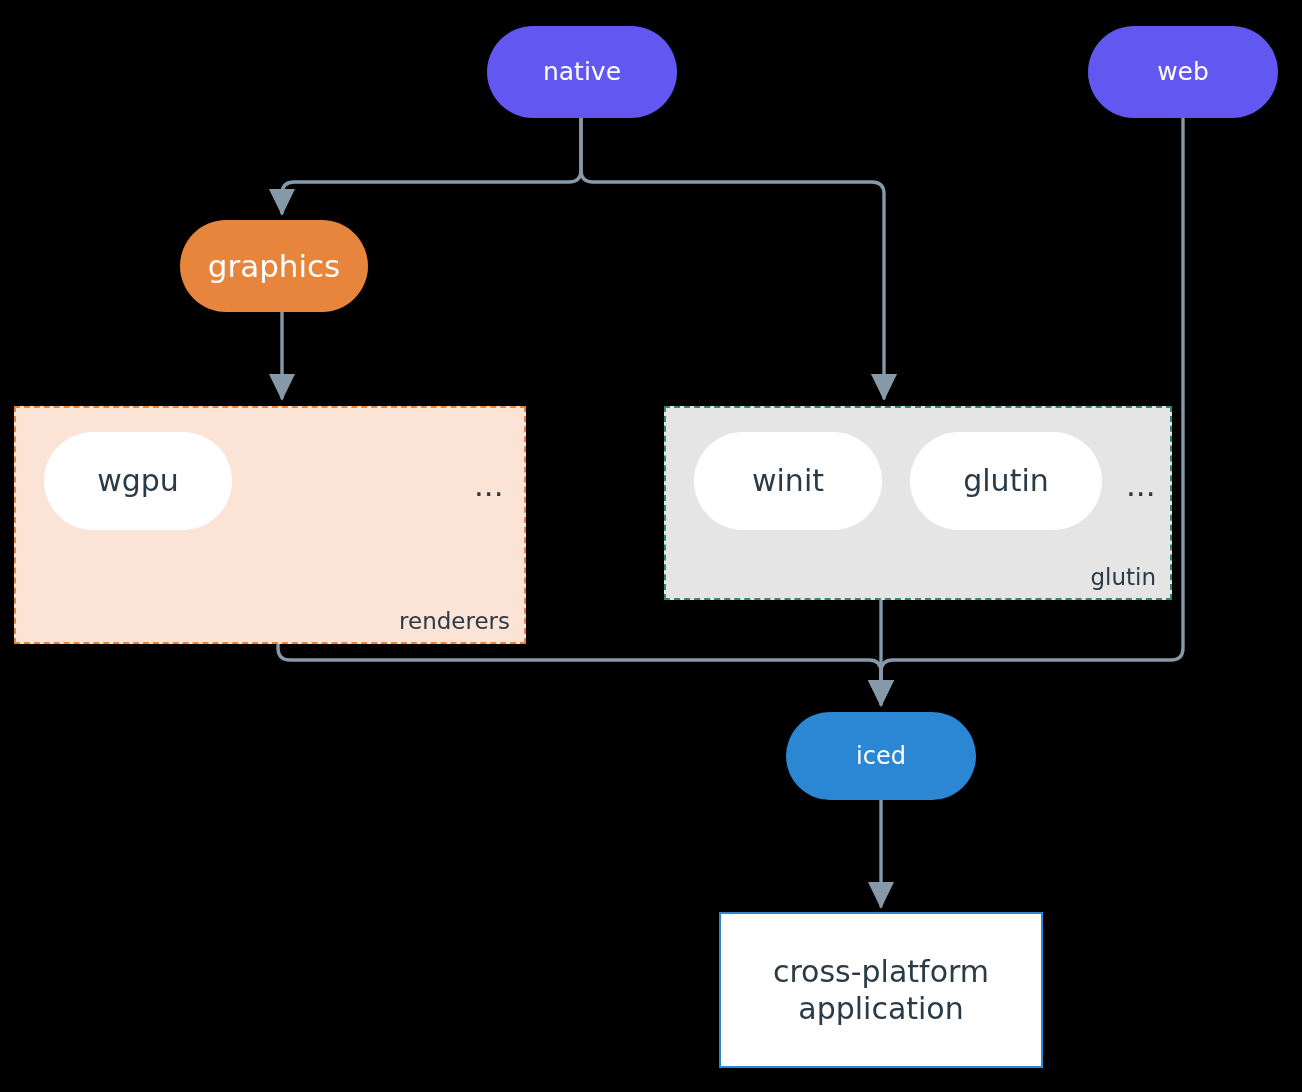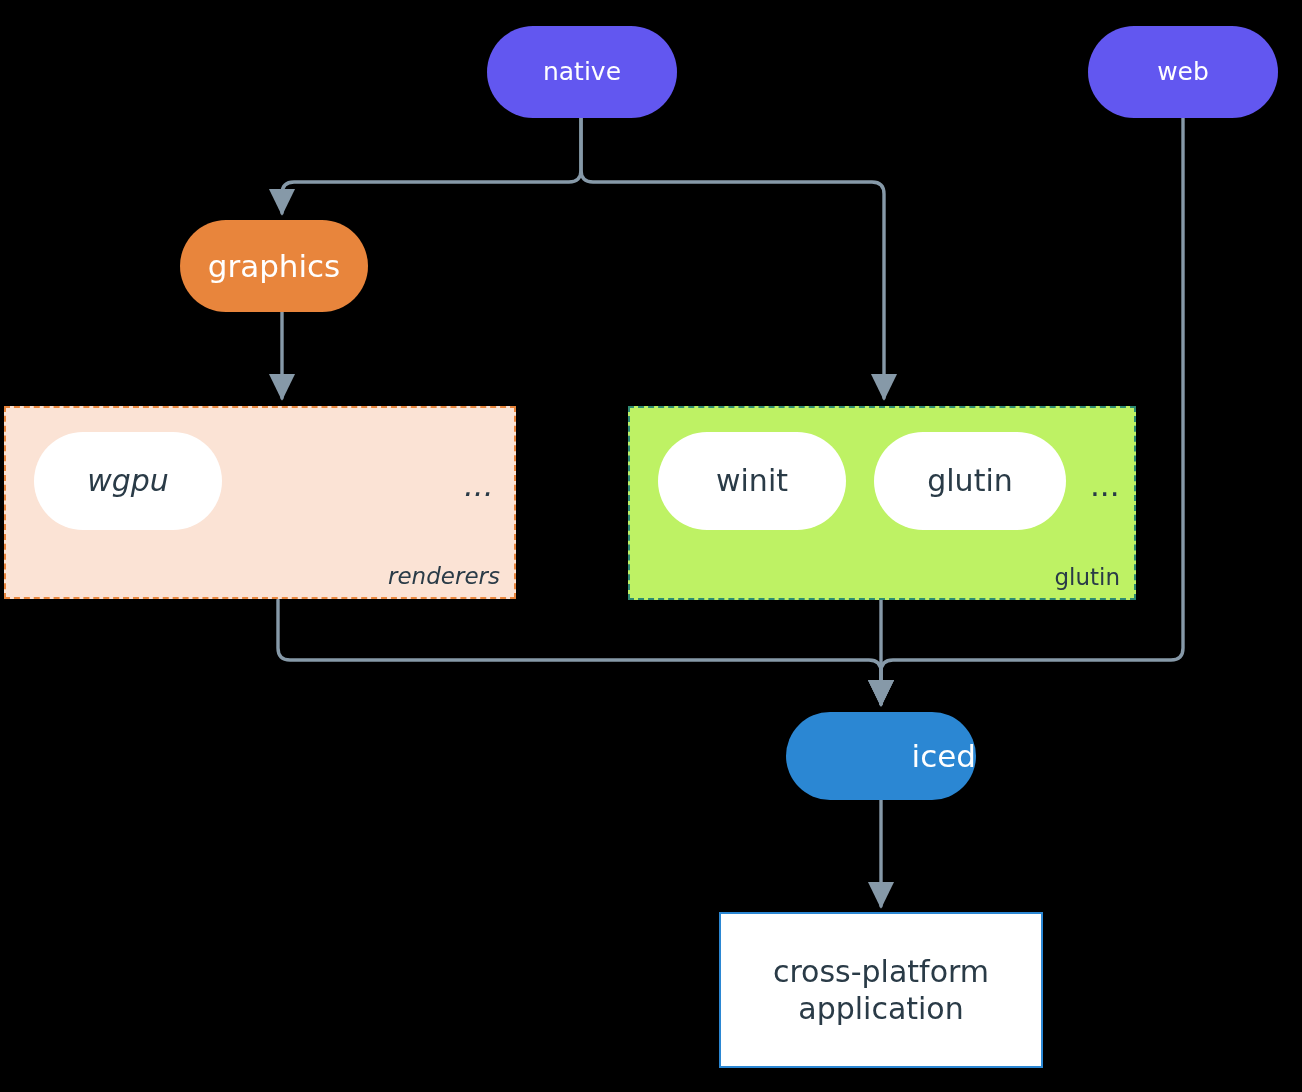--- a/index.html
+++ b/index.html
@@ -45,42 +45,42 @@
     font-size: 25px;
   }
   .pill-orange {
     background: #E8853C;
     color: #FFFFFF;
     font-size: 31px;
   }
   .pill-blue {
     background: #2B87D3;
     color: #FFFFFF;
-    font-size: 31px;
-    justify-content: flex-end;
+    font-size: 24px;
   }
   .pill-white {
     background: #FFFFFF;
     color: #2A3B47;
     font-size: 30px;
     border-radius: 999px;
   }
 
   
   .cluster {
     position: absolute;
     box-sizing: border-box;
   }
   .cluster-renderers {
     background: #FBE3D5;
     border: 2px dashed #E8853C;
   }
   .cluster-shells {
-    background: #bef264;
+    background: #e5e5e5;
     border: 2px dashed #2E8B73;
+    margin-left: 36px;
   }
   .cluster-label {
     position: absolute;
     right: 14px;
     bottom: 8px;
     font-size: 23px;
     color: #2A3B47;
     white-space: nowrap;
   }
 
@@ -136,21 +136,21 @@
   </div>
 
   <div class="node pill pill-purple" style="left:1088px; top:26px; width:190px; height:92px;">
     <span>web</span>
   </div>
 
   <div class="node pill pill-orange" style="left:180px; top:220px; width:188px; height:92px;">
     <span>graphics</span>
   </div>
 
-  <div class="cluster cluster-renderers" style="left:4px; top:406px; width:512px; height:193px;font-style:italic;">
+  <div class="cluster cluster-renderers" style="left:14px; top:406px; width:512px; height:238px;">
 
     <div class="node pill pill-white" style="left:28px; top:24px; width:188px; height:98px;">
       <span>wgpu</span>
     </div>
 
 
     <span class="ellipsis" style="left:458px; top:62px;">...</span>
 
     <span class="cluster-label">renderers</span>
   </div>

